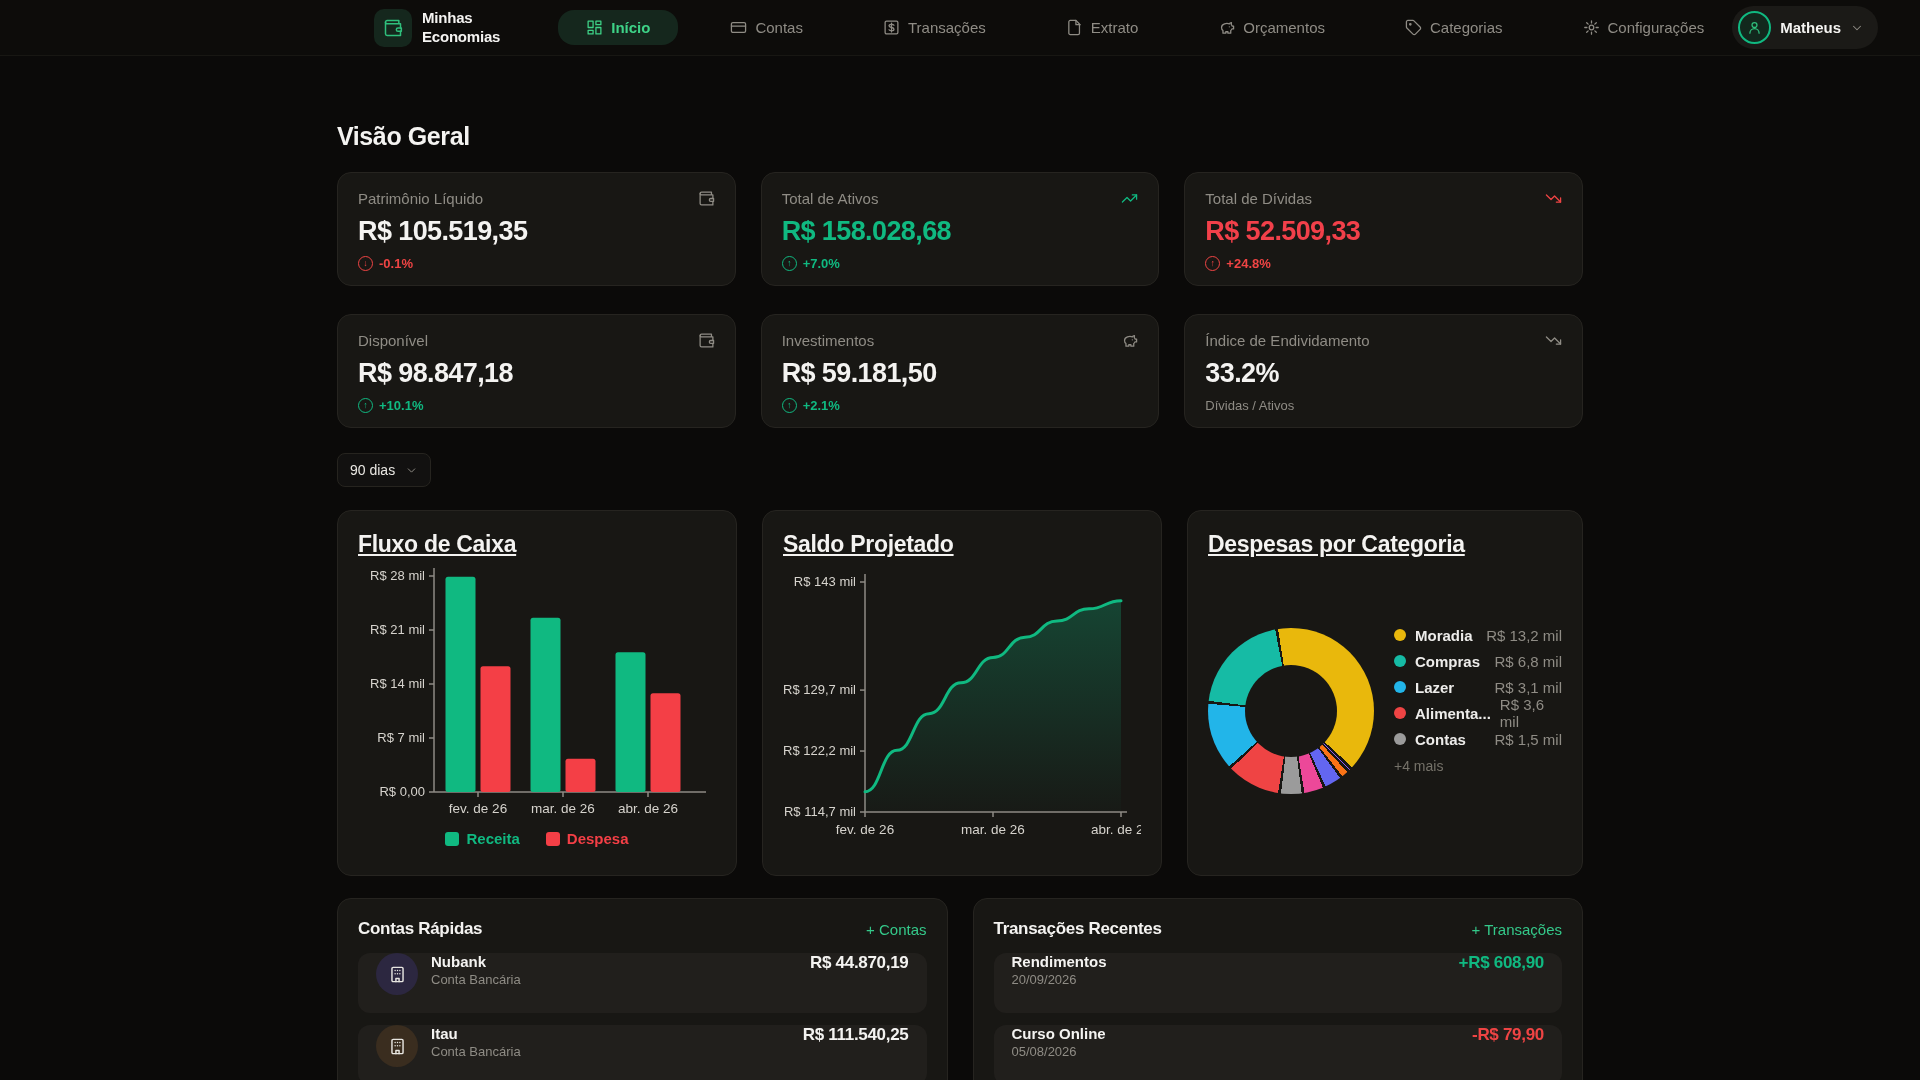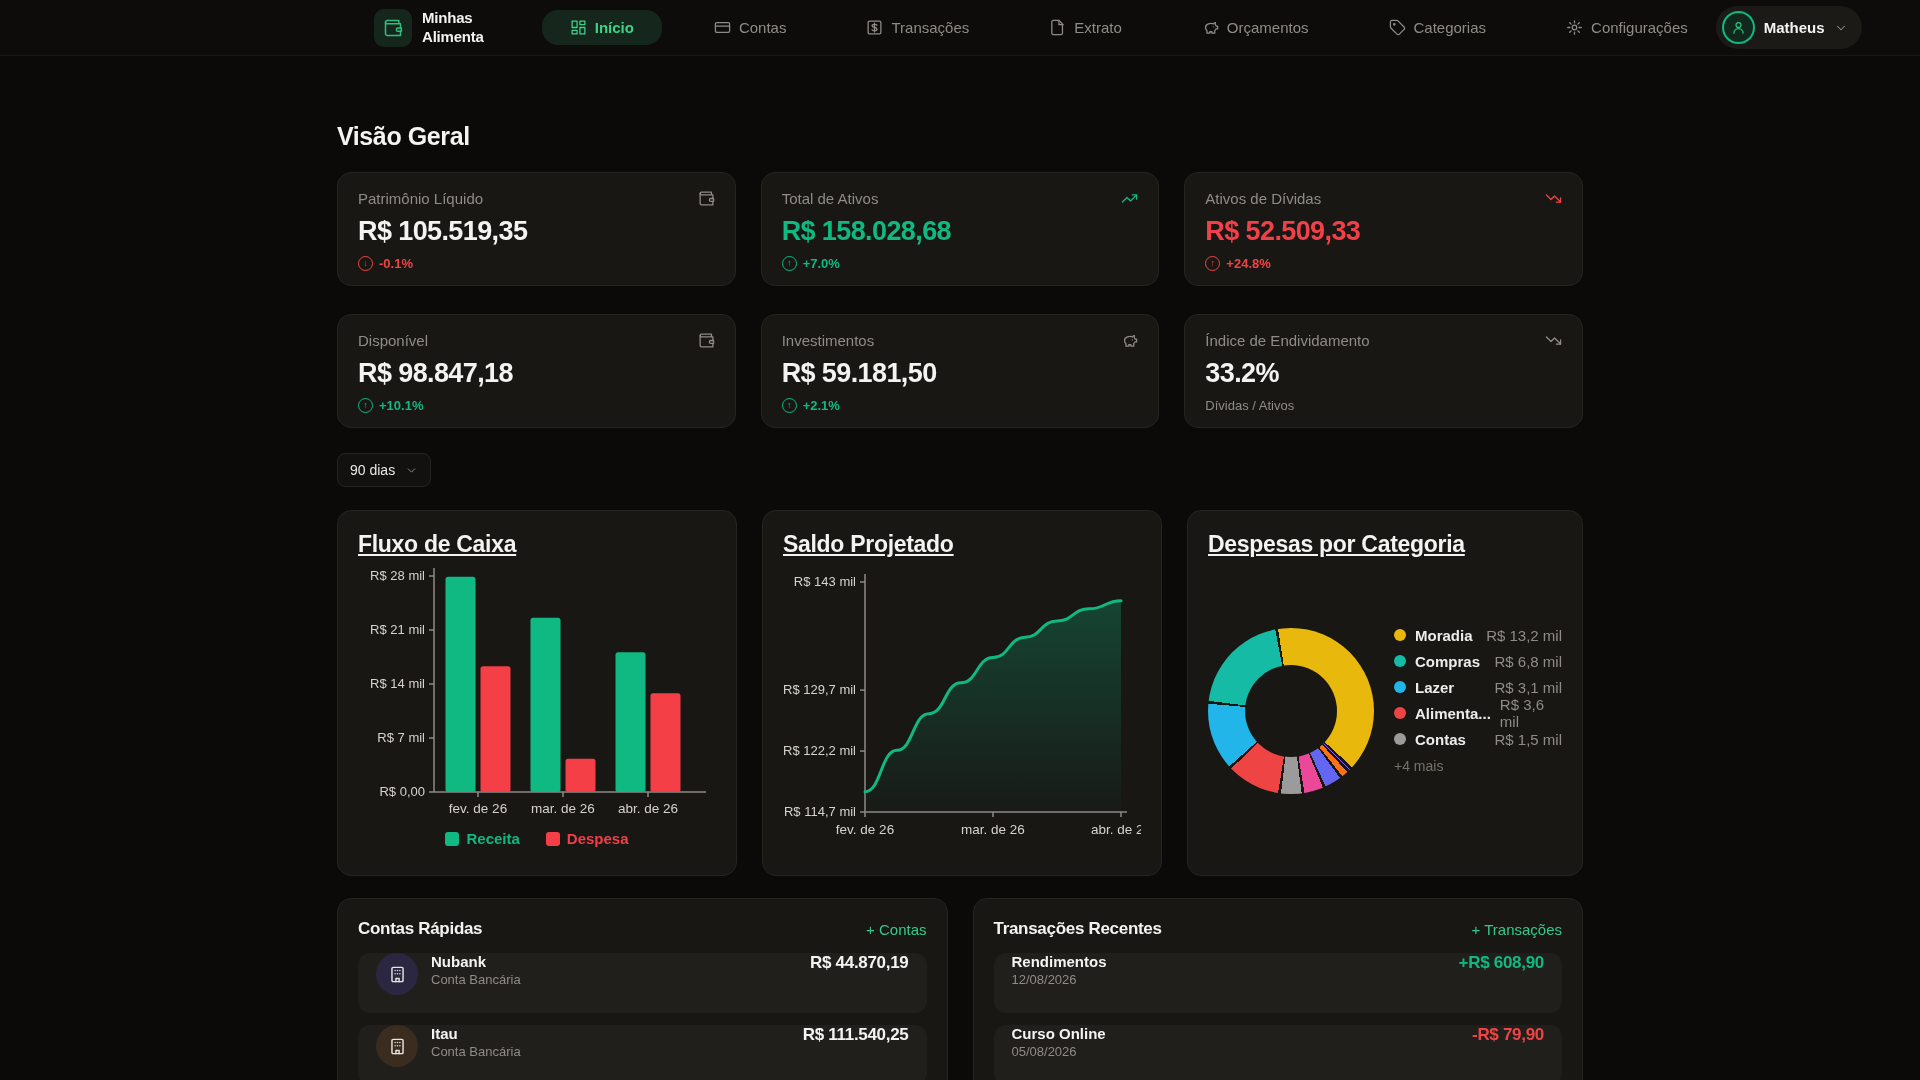--- a/index.html
+++ b/index.html
@@ -92,21 +92,21 @@
     <div class="brand">
       <span class="brand-tile">
         <svg class="ico" width="20" height="20" viewBox="0 0 24 24">
             <path d="M21 12V7H5a2 2 0 0 1 0-4h14v4"></path>
             <path d="M3 5v14a2 2 0 0 0 2 2h16v-5"></path>
             <path d="M18 12a2 2 0 0 0 0 4h4v-4Z"></path>
           </svg>
       </span>
       <span class="brand-name">
         <div>Minhas</div>
-          <div>Alimenta</div>
+          <div>Economias</div>
       </span>
     </div>
 
     <nav class="navlist">
       <div class="navitem active">
         <span>
             <svg class="ico" width="17" height="17" viewBox="0 0 24 24">
               <path d="M3 3h7v9H3zM14 3h7v5h-7zM14 12h7v9h-7zM3 16h7v5H3z"></path>
             </svg>
           </span>
@@ -219,21 +219,21 @@
           </span>
         </div>
       <div class="stat-value green">R$ 158.028,68</div>
       <div class="badge green">
           <span class="badge-circ">↑</span>
           <span>+7.0%</span>
         </div>
     </div>
     <div class="card stat-card">
       <div class="stat-head">
-          <span class="stat-label">Ativos de Dívidas</span>
+          <span class="stat-label">Total de Dívidas</span>
         <span class="ci-red">
             <svg class="ico" width="17" height="17" viewBox="0 0 24 24">
               <path d="m22 17-8.5-8.5-5 5L2 7"></path>
               <path d="M16 17h6v-6"></path>
             </svg>
           </span>
         </div>
       <div class="stat-value red">R$ 52.509,33</div>
       <div class="badge red">
           <span class="badge-circ">↑</span>
@@ -450,21 +450,21 @@
 
     <div class="card panel">
       <div class="panel-head">
         <span class="panel-title">Transações Recentes</span>
         <span class="panel-link">+ Transações</span>
       </div>
       <div class="rows">
         <div class="row-item">
           <span class="row-main">
               <span class="row-name">Rendimentos</span>
-              <span class="row-sub">12/08/2026</span>
+              <span class="row-sub">20/09/2026</span>
             </span>
           <span class="row-amt green">+R$ 608,90</span>
         </div>
         <div class="row-item">
           <span class="row-main">
               <span class="row-name">Curso Online</span>
               <span class="row-sub">05/08/2026</span>
             </span>
           <span class="row-amt red">-R$ 79,90</span>
         </div>

